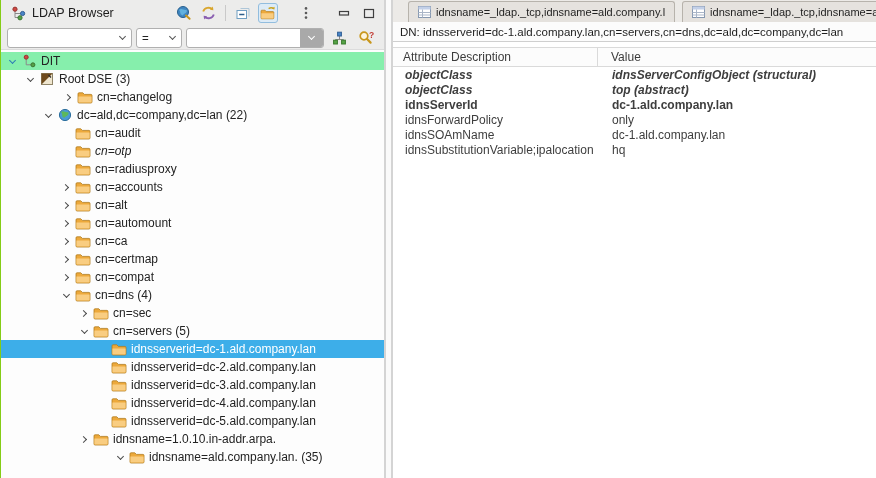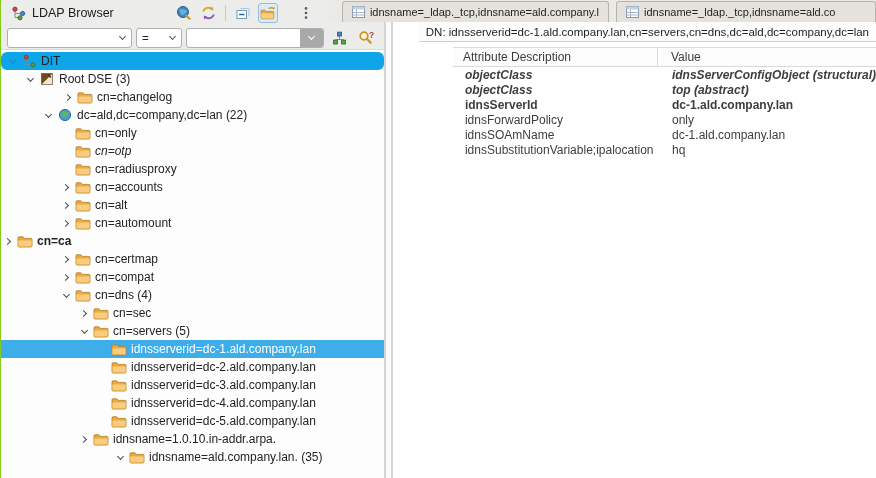--- a/index.html
+++ b/index.html
@@ -25,37 +25,37 @@
   .combo.c1 { width:126px; }
   .combo.c2 { width:46px; }
   .inputwrap { width:140px; height:20px; display:flex; border:1px solid #b0b0b0; border-radius:3px; background:#fff; overflow:hidden; }
   .inputwrap input { flex:1; border:none; outline:none; font-size:11.5px; padding:0 4px; min-width:0; background:transparent; font-family:inherit; }
   .graybtn { width:23px; height:100%; background:#a9a9a9; display:flex; align-items:center; justify-content:center; flex:none; }
   .graybtn .carrow { border-color:#fff; margin:0; margin-top:-2px; }
   .fbtn { width:23px; height:20px; display:flex; align-items:center; justify-content:center; border-radius:3px; }
 
   .tree { flex:1; background:#fdfdfd; overflow:hidden; padding-top:2px; }
   .trow { height:18px; display:flex; align-items:center; white-space:nowrap; color:#232323; font-size:12px; }
-  .trow.hovered { background:#0ea5e9;border-radius:6px; }
+  .trow.hovered { background:#86efac; }
   .trow.selected { background:#3daee9; color:#fff; }
   .expander { width:14px; height:14px; flex:none; display:flex; align-items:center; justify-content:center; }
   .expander.hidden { visibility:hidden; }
   .chev { display:inline-block; width:5px; height:5px; border-right:1.5px solid #4a4a4a; border-bottom:1.5px solid #4a4a4a; }
   .expander.collapsed .chev { transform:rotate(-45deg); margin-left:-2px; }
   .expander.expanded .chev { transform:rotate(45deg); margin-top:-2px; }
   .trow.selected .chev { border-color:#fff; }
   .trow.hovered .chev { border-color:#2d7bb6; }
   .ticon { width:17px; height:15px; flex:none; margin:0 4px 0 1px; display:flex; align-items:center; justify-content:center; }
   .tlabel { padding-right:6px; }
 
   
   .divider { width:9px; flex:none; background:#fff; border-left:2px solid #d4d4d4; border-right:2px solid #d4d4d4; background-clip:padding-box; margin:0; box-shadow:inset 0 0 0 20px #fafafa; }
 
   
-  .right { flex:1; min-width:0; display:flex; flex-direction:column; background:#fff;align-items:flex-end; }
+  .right { flex:1; min-width:0; display:flex; flex-direction:column; background:#fff; }
   .rtabs { height:22px; flex:none; background:#eceae7; display:flex; align-items:stretch; gap:7px; padding-left:15px; overflow:hidden; }
   .etab { display:flex; align-items:center; gap:5px; padding:0 9px; background:#e5e2de; border:1px solid #b7b3ac; border-bottom:none; border-radius:3px 3px 0 0; font-size:11px; color:#1f1f1f; white-space:nowrap; margin-top:1px; }
   .etab.clipped { flex:none; width:260px; overflow:hidden; }
   .eticon { width:13px; height:12px; flex:none; display:flex; }
   .dnbar { height:20px; flex:none; border-bottom:1px solid #cfcfcf; display:flex; align-items:center; padding:0 7px; font-size:11.5px; color:#1e1e1e; background:#fcfcfc; white-space:nowrap; overflow:hidden; }
   .tablewrap { margin-top:5px; border-top:1px solid #dadada; }
   .thead { display:flex; height:19px; align-items:stretch; color:#3c3c3c; border-bottom:1px solid #dadada; background:#fcfcfc; font-size:12px; }
   .thc1 { width:205px; flex:none; padding-left:10px; border-right:1px solid #dadada; display:flex; align-items:center; }
   .thc2 { flex:1; padding-left:13px; display:flex; align-items:center; }
   .arow { display:flex; height:15px; align-items:center; font-size:12px; color:#3e3e3e; }
@@ -222,21 +222,21 @@
         <div class="trow" style="padding-left: 58px;">
     <span class="expander hidden">
             <span class="chev"></span>
           </span>
     <span class="ticon">
             <svg width="16" height="13" viewBox="0 0 16 13">
               <path d="M1 2.8 C1 2.2 1.4 1.8 2 1.8 H5.8 L7.4 3.4 H14 C14.6 3.4 15 3.8 15 4.4 V11 C15 11.6 14.6 12 14 12 H2 C1.4 12 1 11.6 1 11 Z" fill="#eda93b" stroke="#b07c1f" stroke-width="0.8"></path>
               <path d="M1.4 5.4 H14.6 V11 C14.6 11.4 14.3 11.6 14 11.6 H2 C1.7 11.6 1.4 11.4 1.4 11 Z" fill="#f9cd81"></path>
             </svg>
           </span>
-    <span class="tlabel">cn=only</span>
+    <span class="tlabel">cn=audit</span>
   </div>
         <div class="trow" style="padding-left: 58px; font-style: italic;">
     <span class="expander hidden">
             <span class="chev"></span>
           </span>
     <span class="ticon">
             <svg width="16" height="13" viewBox="0 0 16 13">
               <path d="M1 2.8 C1 2.2 1.4 1.8 2 1.8 H5.8 L7.4 3.4 H14 C14.6 3.4 15 3.8 15 4.4 V11 C15 11.6 14.6 12 14 12 H2 C1.4 12 1 11.6 1 11 Z" fill="#eda93b" stroke="#b07c1f" stroke-width="0.8"></path>
               <path d="M1.4 5.4 H14.6 V11 C14.6 11.4 14.3 11.6 14 11.6 H2 C1.7 11.6 1.4 11.4 1.4 11 Z" fill="#f9cd81"></path>
             </svg>
@@ -284,21 +284,21 @@
             <span class="chev"></span>
           </span>
     <span class="ticon">
             <svg width="16" height="13" viewBox="0 0 16 13">
               <path d="M1 2.8 C1 2.2 1.4 1.8 2 1.8 H5.8 L7.4 3.4 H14 C14.6 3.4 15 3.8 15 4.4 V11 C15 11.6 14.6 12 14 12 H2 C1.4 12 1 11.6 1 11 Z" fill="#eda93b" stroke="#b07c1f" stroke-width="0.8"></path>
               <path d="M1.4 5.4 H14.6 V11 C14.6 11.4 14.3 11.6 14 11.6 H2 C1.7 11.6 1.4 11.4 1.4 11 Z" fill="#f9cd81"></path>
             </svg>
           </span>
     <span class="tlabel">cn=automount</span>
   </div>
-        <div class="trow" style=" font-weight: bold;">
+        <div class="trow" style="padding-left: 58px;">
     <span class="expander collapsed">
             <span class="chev"></span>
           </span>
     <span class="ticon">
             <svg width="16" height="13" viewBox="0 0 16 13">
               <path d="M1 2.8 C1 2.2 1.4 1.8 2 1.8 H5.8 L7.4 3.4 H14 C14.6 3.4 15 3.8 15 4.4 V11 C15 11.6 14.6 12 14 12 H2 C1.4 12 1 11.6 1 11 Z" fill="#eda93b" stroke="#b07c1f" stroke-width="0.8"></path>
               <path d="M1.4 5.4 H14.6 V11 C14.6 11.4 14.3 11.6 14 11.6 H2 C1.7 11.6 1.4 11.4 1.4 11 Z" fill="#f9cd81"></path>
             </svg>
           </span>
     <span class="tlabel">cn=ca</span>

